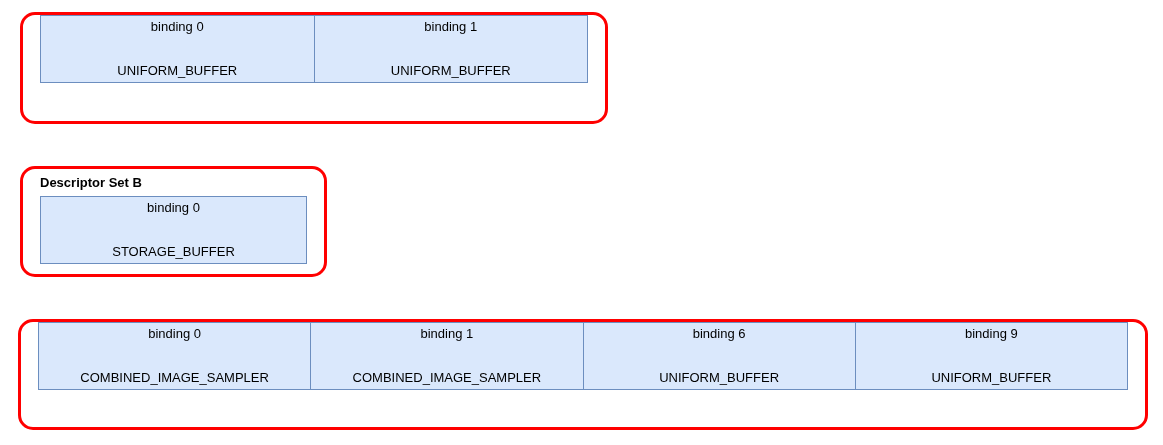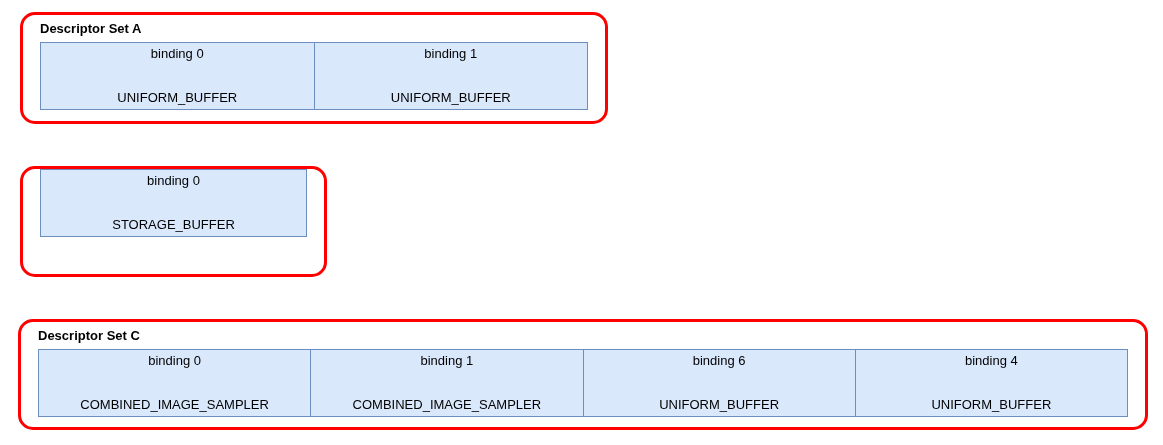--- a/index.html
+++ b/index.html
@@ -54,55 +54,54 @@
     text-align: right;
   }
   #set-a { left: 20px;  top: 12px;  width: 588px;  height: 112px; }
   #set-b { left: 20px;  top: 166px; width: 307px;  height: 111px; }
   #set-c { left: 18px;  top: 319px; width: 1130px; height: 111px; }
 </style>
 </head>
 <body>
 
 <div id="set-a" class="descriptor-set">
-  <div class="set-title">Descriptor Set A</div>
   <div class="bindings-row">
     <div class="binding-cell">
       <div>binding 0</div>
       <div>UNIFORM_BUFFER</div>
     </div>
     <div class="binding-cell">
       <div>binding 1</div>
       <div>UNIFORM_BUFFER</div>
     </div>
   </div>
 </div>
 
 <div id="set-b" class="descriptor-set">
+  <div class="set-title">Descriptor Set B</div>
   <div class="bindings-row">
     <div class="binding-cell">
       <div>binding 0</div>
       <div>STORAGE_BUFFER</div>
     </div>
   </div>
 </div>
 
 <div id="set-c" class="descriptor-set">
-  <div class="set-title">Descriptor Set C</div>
   <div class="bindings-row">
     <div class="binding-cell">
       <div>binding 0</div>
       <div>COMBINED_IMAGE_SAMPLER</div>
     </div>
     <div class="binding-cell">
       <div>binding 1</div>
       <div>COMBINED_IMAGE_SAMPLER</div>
     </div>
     <div class="binding-cell">
       <div>binding 6</div>
       <div>UNIFORM_BUFFER</div>
     </div>
     <div class="binding-cell">
-      <div>binding 4</div>
+      <div>binding 9</div>
       <div>UNIFORM_BUFFER</div>
     </div>
   </div>
 </div>
 
 </body></html>

